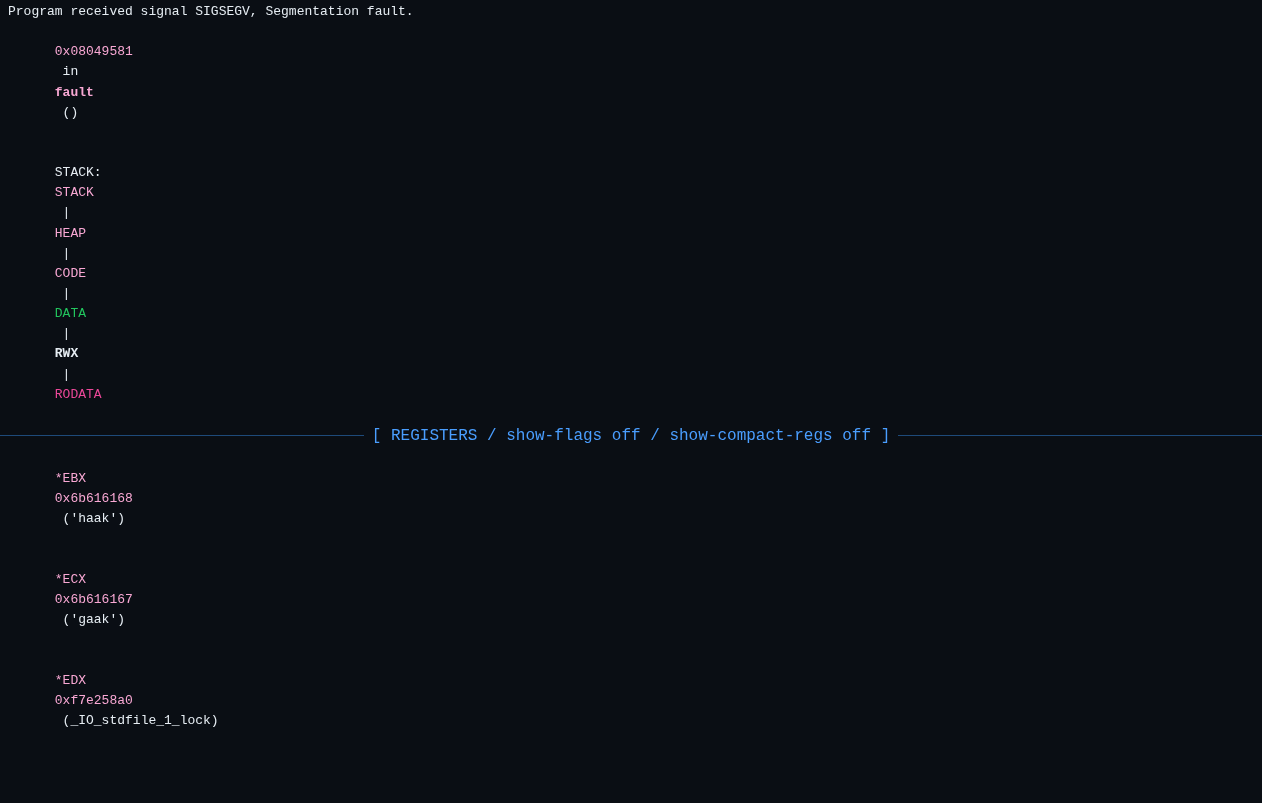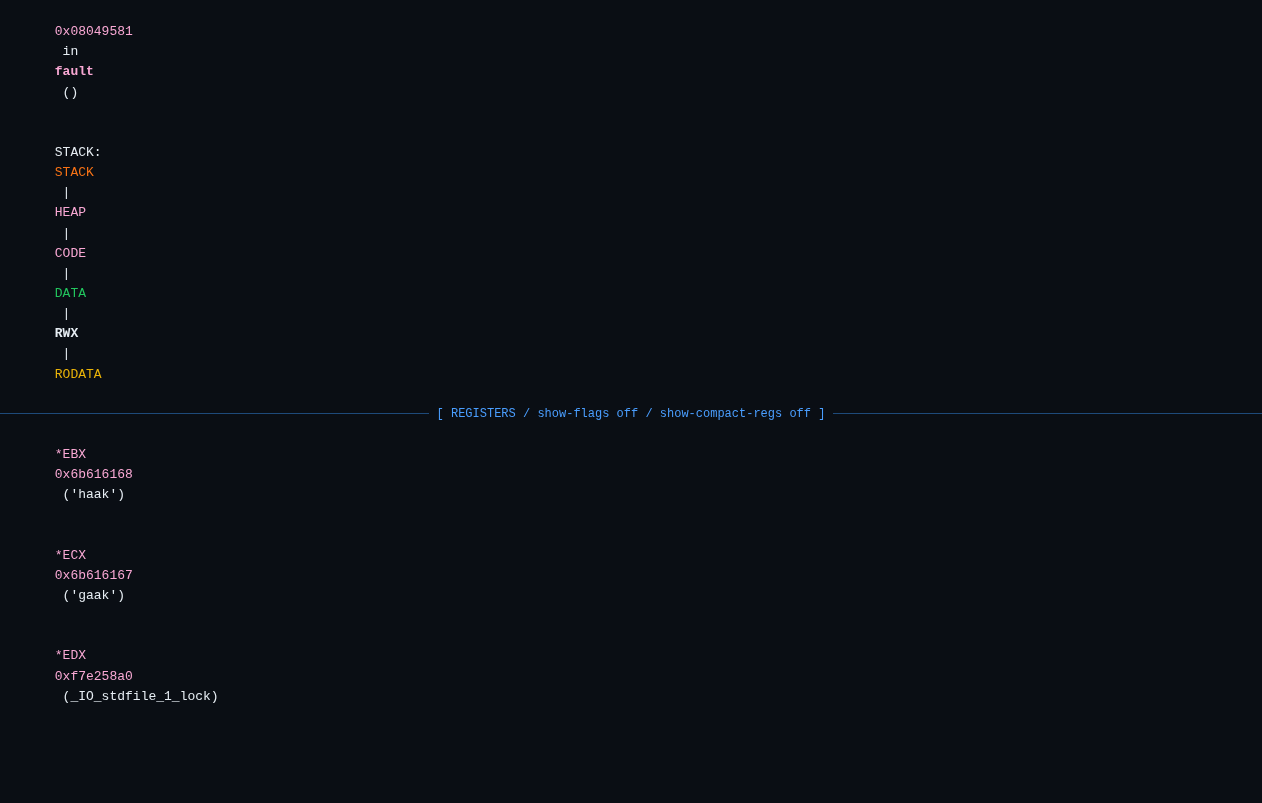--- a/index.html
+++ b/index.html
@@ -21,54 +21,55 @@
       padding: 0;
     }
     .section {
       padding: 2px 8px;
     }
     .divider-line {
       display: flex;
       align-items: center;
       width: 100%;
       color: #4a9eff;
-      font-size: 12px;
+      font-size: 16px;
       white-space: nowrap;
     }
     .divider-line::before {
       content: '';
       flex: 1;
       border-top: 1px solid #1e4a7a;
       margin-right: 8px;
     }
     .divider-line::after {
       content: '';
       flex: 1;
       border-top: 1px solid #1e4a7a;
       margin-left: 8px;
     }
     .line { line-height: 1.55; white-space: pre; }
     .c-white { color: #e6edf3; }
-    .c-green { color: #f97316; }
+    .c-green { color: #f9a8d4; }
     .c-cyan { color: #f9a8d4; }
     .c-orange { color: #f9a8d4; }
     .c-red { color: #f9a8d4; }
     .c-blue { color: #22c55e; }
-    .c-purple { color: #eab308; }
+    .c-purple { color: #ec4899; }
     .bold { font-weight: bold; }
     .registers-section {
       padding: 4px 8px;
     }
   </style>
 </head>
 <body>
 
 <div class="terminal">
 
   <div class="section">
+    <div class="line c-white">Program received signal SIGSEGV, Segmentation fault.</div>
     <div class="line">
       <span class="c-cyan">0x08049581</span>
       <span class="c-white"> in </span>
       <span class="c-cyan bold">fault</span>
       <span class="c-white"> ()</span>
     </div>
     <div class="line">
       <span class="c-white">STACK: </span>
       <span class="c-green">STACK</span>
       <span class="c-white"> | </span>

